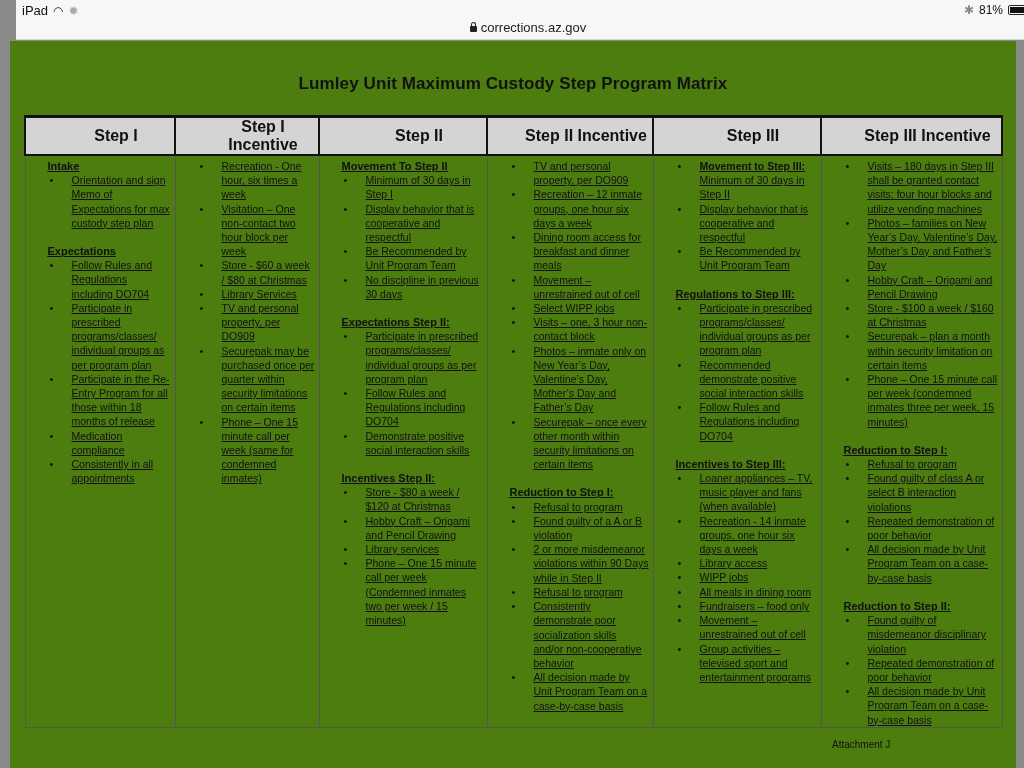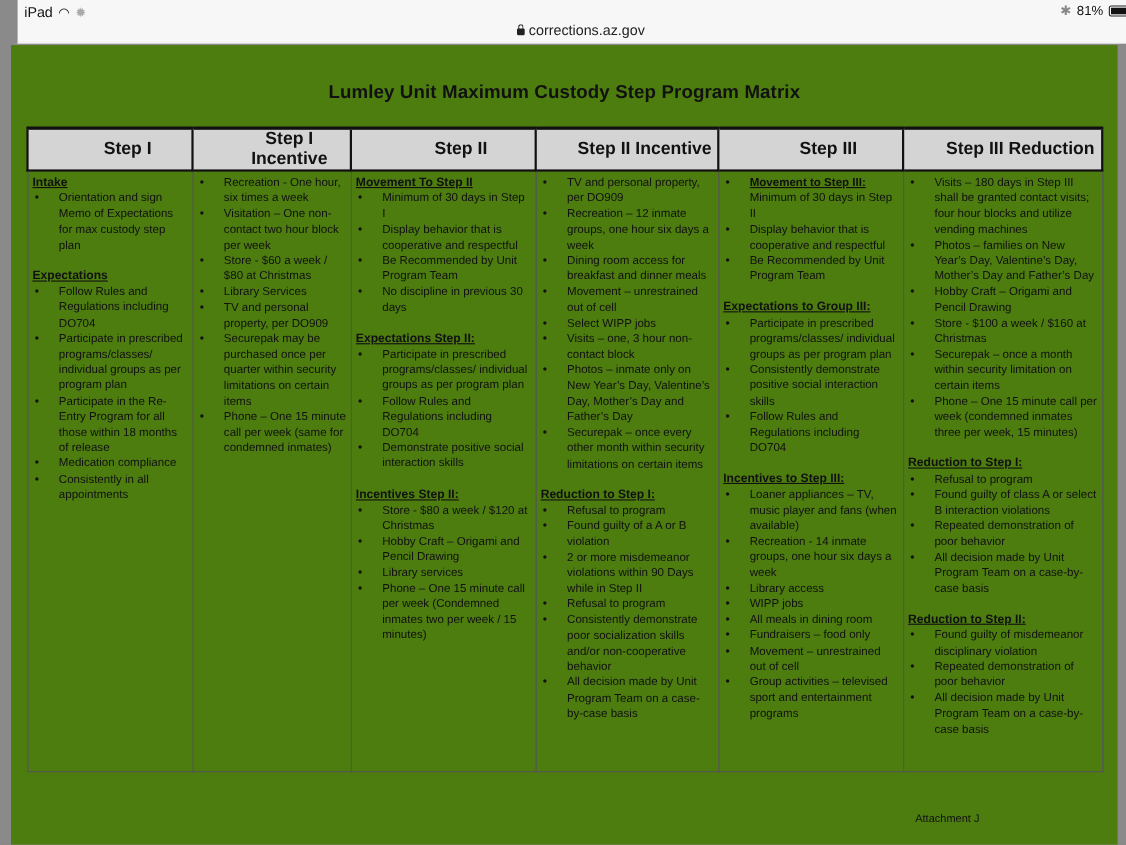--- a/index.html
+++ b/index.html
@@ -20,21 +20,21 @@
   .wifi { font-size: 12px; }
   .spinner { color: #aaa; font-size: 12px; }
   .bt { color: #888; font-size: 12px; }
 
   
   .page { position: absolute; left: 10px; top: 41px; width: 1006px; height: 727px; background: #4d7c0f; }
   .title { position: absolute; left: 0; right: 0; top: 33px; text-align: center; font-size: 17px; font-weight: bold; letter-spacing: 0.1px; }
 
   table.matrix { position: absolute; left: 14px; top: 74px; width: 977px; border-collapse: collapse; table-layout: fixed; height: 587px; }
   table.matrix th { background: #d4d4d4; font-size: 16px; font-weight: bold; height: 22px; border: 2px solid #111; border-top-width: 3px; text-align: center; padding-left: 32px; }
-  table.matrix td { vertical-align: top; border: 1px solid #555; padding: 3px 4px 0 4px; font-size: 10.5px; line-height: 14.2px; }
+  table.matrix td { vertical-align: top; border: 1px solid #555; padding: 3px 4px 0 22px; font-size: 10.5px; line-height: 14.2px; text-decoration: underline; }
   col.c1 { width: 150px; } col.c2 { width: 144px; } col.c3 { width: 168px; }
   col.c4 { width: 166px; } col.c5 { width: 168px; } col.c6 { width: 181px; }
 
   .sec-h { font-weight: bold; text-decoration: underline; font-size: 11px; margin-top: 0; }
   .gap { height: 14px; }
   ul { list-style: none; }
   ul li { position: relative; padding-left: 24px; }
   ul li::before { content: "•"; position: absolute; left: 2px; top: 0; font-size: 11px; }
 
   .footnote { position: absolute; left: 90px; top: 698px; font-size: 10px; color: #111; }
@@ -73,21 +73,21 @@
         <col class="c5">
         <col class="c6">
       </colgroup>
     <thead>
       <tr>
         <th>Step I</th>
         <th>Step I Incentive</th>
         <th>Step II</th>
         <th>Step II Incentive</th>
         <th>Step III</th>
-        <th>Step III Reduction</th>
+        <th>Step III Incentive</th>
       </tr>
     </thead>
     <tbody>
       <tr id="content-row">
         <td>
             <div class="sec-h">Intake</div>
             <ul>
               <li>Orientation and sign Memo of Expectations for max custody step plan</li>
             </ul>
             <div class="gap"></div>
@@ -157,24 +157,24 @@
               <li>All decision made by Unit Program Team on a case-by-case basis</li>
             </ul>
           </td>
         <td>
             <ul>
               <li><span style="font-weight: bold; text-decoration: underline;">Movement to Step III:</span><br>Minimum of 30 days in Step II</li>
               <li>Display behavior that is cooperative and respectful</li>
               <li>Be Recommended by Unit Program Team</li>
             </ul>
             <div class="gap"></div>
-            <div class="sec-h">Expectations to Group III:</div>
+            <div class="sec-h">Regulations to Step III:</div>
             <ul>
               <li>Participate in prescribed programs/classes/ individual groups as per program plan</li>
-              <li>Consistently demonstrate positive social interaction skills</li>
+              <li>Recommended demonstrate positive social interaction skills</li>
               <li>Follow Rules and Regulations including DO704</li>
             </ul>
             <div class="gap"></div>
             <div class="sec-h">Incentives to Step III:</div>
             <ul>
               <li>Loaner appliances – TV, music player and fans (when available)</li>
               <li>Recreation - 14 inmate groups, one hour six days a week</li>
               <li>Library access</li>
               <li>WIPP jobs</li>
               <li>All meals in dining room</li>
@@ -182,21 +182,21 @@
               <li>Movement – unrestrained out of cell</li>
               <li>Group activities – televised sport and entertainment programs</li>
             </ul>
           </td>
         <td>
             <ul>
               <li>Visits – 180 days in Step III shall be granted contact visits; four hour blocks and utilize vending machines</li>
               <li>Photos – families on New Year’s Day, Valentine’s Day, Mother’s Day and Father’s Day</li>
               <li>Hobby Craft – Origami and Pencil Drawing</li>
               <li>Store - $100 a week / $160  at Christmas</li>
-              <li>Securepak – once a month within security limitation on certain items</li>
+              <li>Securepak – plan a month within security limitation on certain items</li>
               <li>Phone – One 15 minute call per week (condemned inmates three per week, 15 minutes)</li>
             </ul>
             <div class="gap"></div>
             <div class="sec-h">Reduction to Step I:</div>
             <ul>
               <li>Refusal to program</li>
               <li>Found guilty of class A or select B interaction violations</li>
               <li>Repeated demonstration of poor behavior</li>
               <li>All decision made by Unit Program Team on a case-by-case basis</li>
             </ul>

